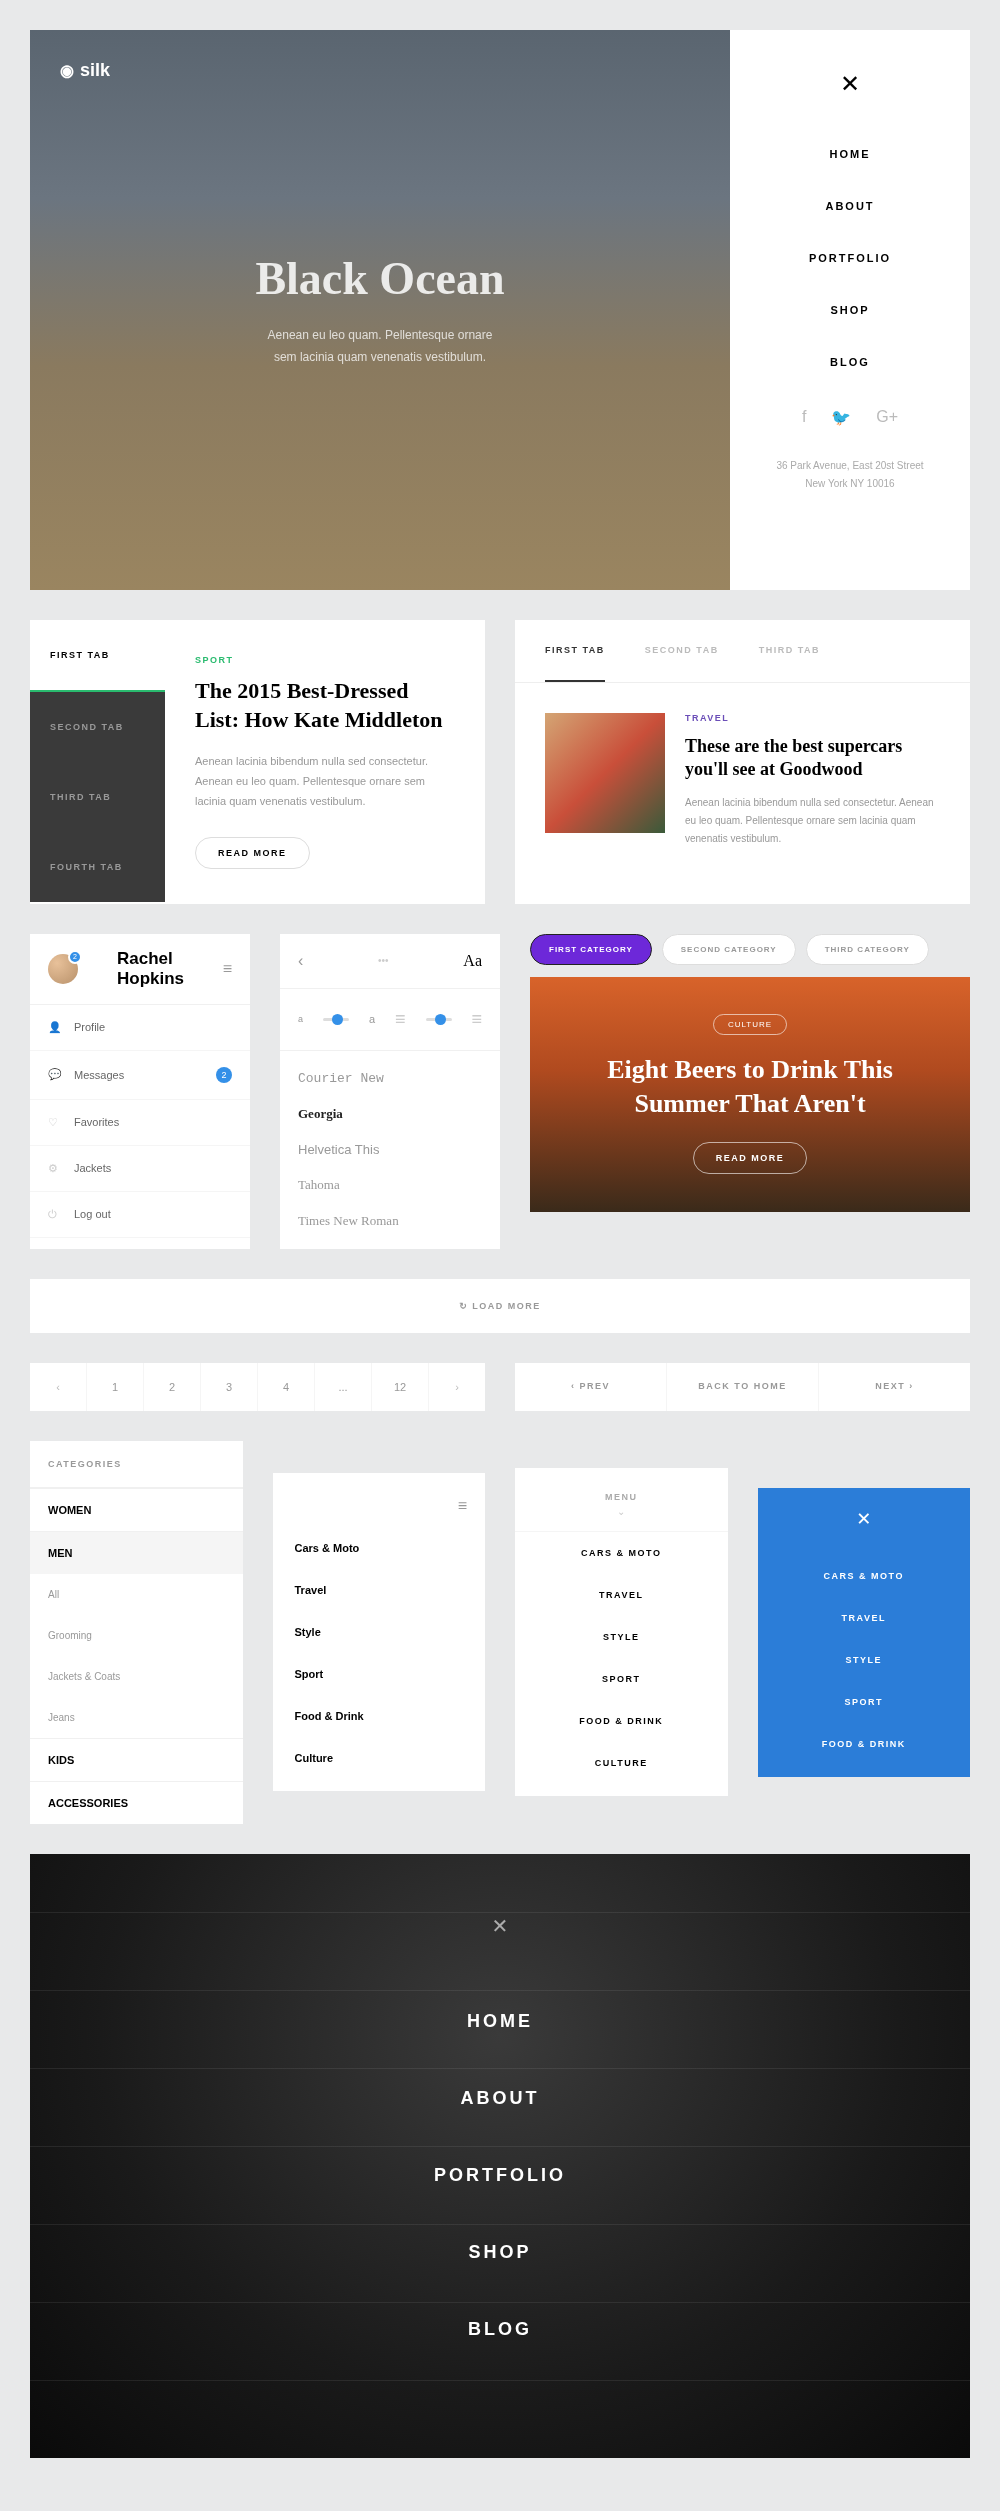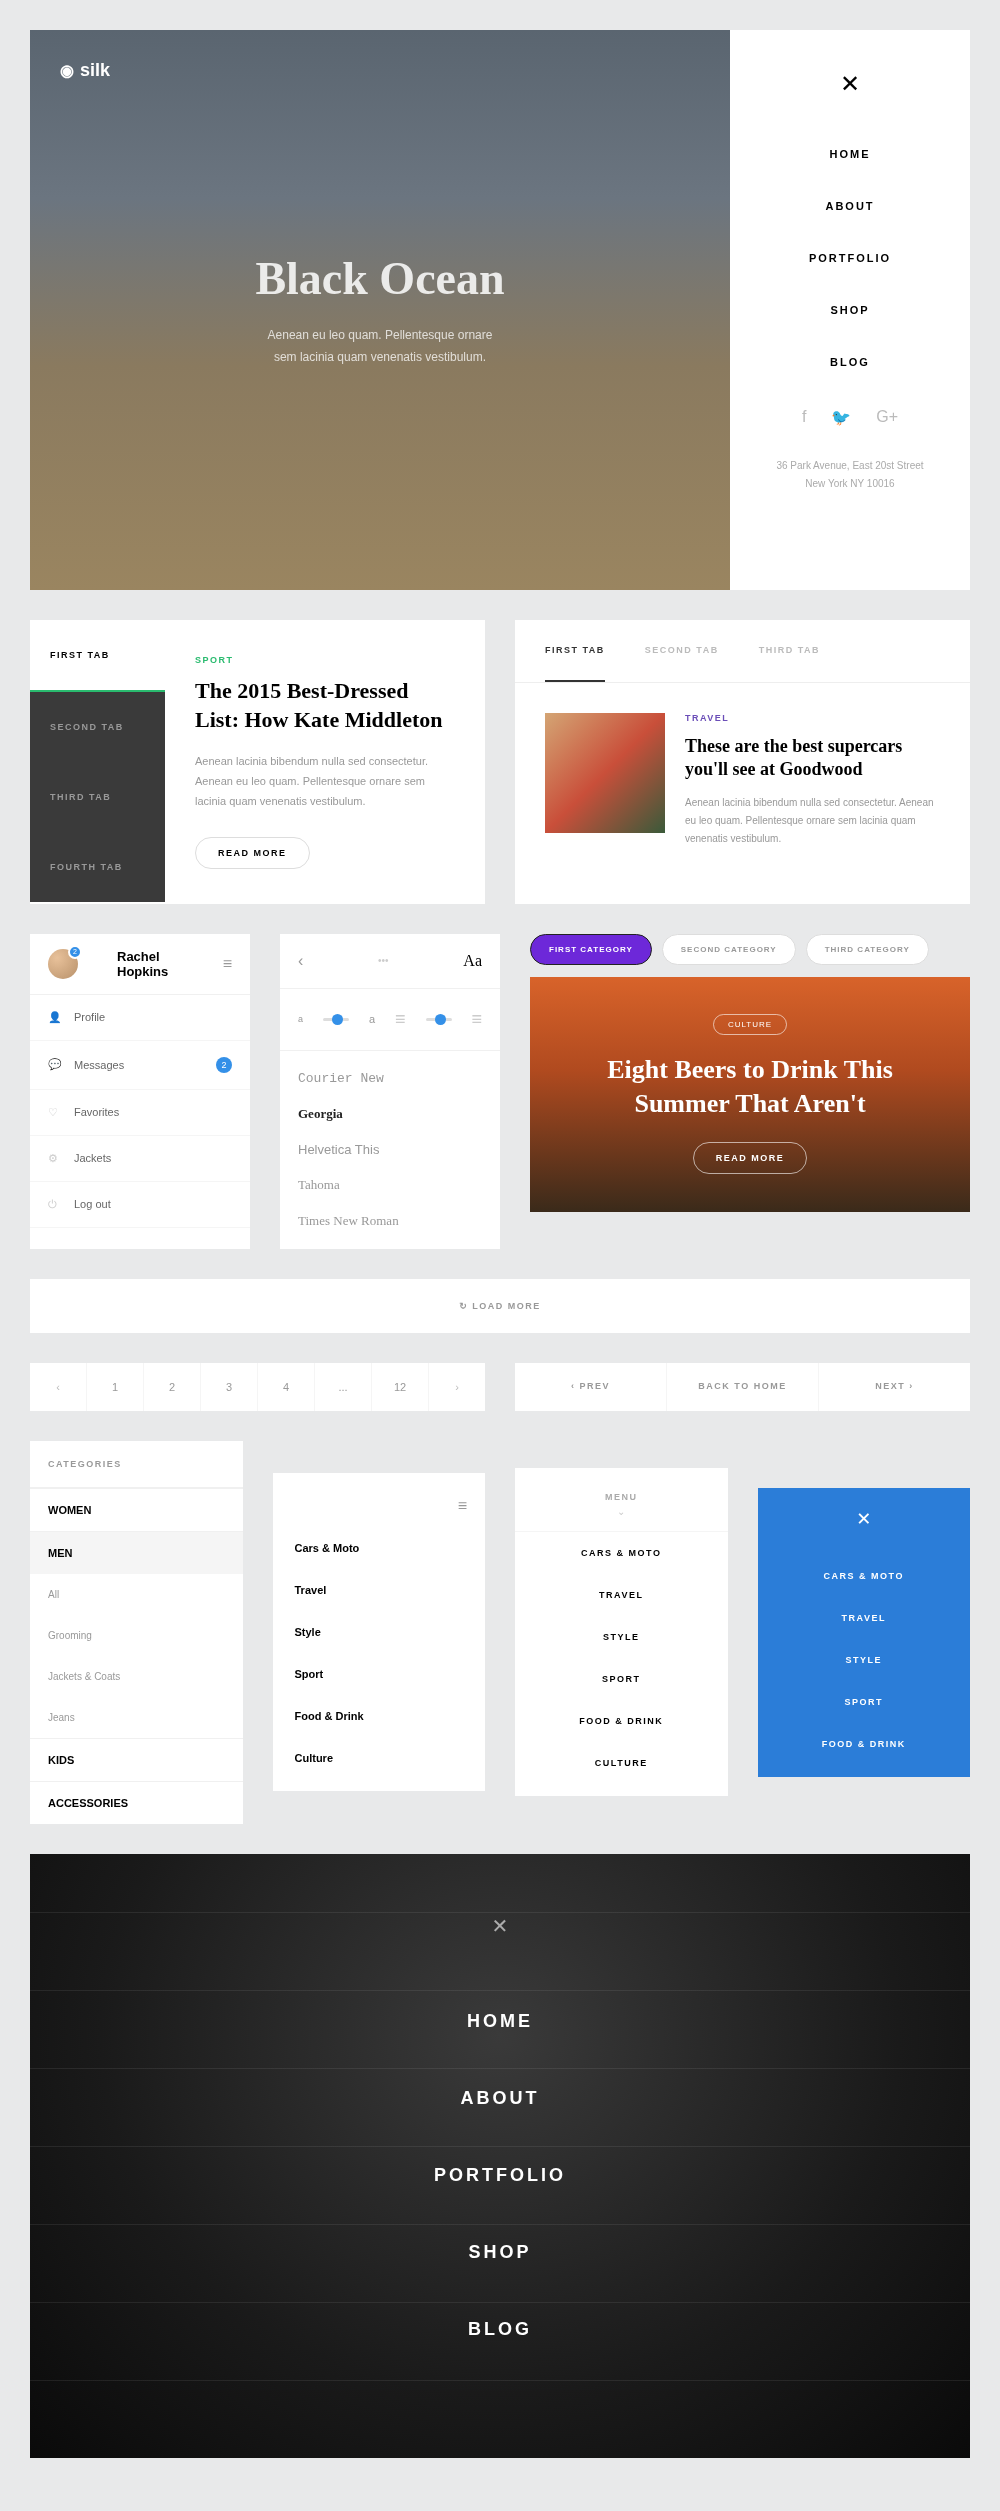--- a/index.html
+++ b/index.html
@@ -42,21 +42,21 @@
 .thumb { width: 120px; height: 120px; background: linear-gradient(135deg, #d4a574 0%, #c94f3a 50%, #3a5a3a 100%); flex-shrink: 0; }
 .article-title-sm { font-family: Georgia, serif; font-size: 18px; font-weight: 700; line-height: 1.3; margin-bottom: 12px; }
 .article-body-sm { font-size: 10px; color: #999; line-height: 1.8; }
 
 
 .row2 { display: flex; gap: 30px; margin-bottom: 30px; }
 .profile-panel { width: 220px; background: #fff; }
 .profile-head { padding: 15px 18px; display: flex; align-items: center; gap: 12px; border-bottom: 1px solid #f0f0f0; }
 .avatar { width: 30px; height: 30px; border-radius: 50%; background: radial-gradient(circle at 30% 30%, #e8c19a, #b8916a); position: relative; }
 .avatar-badge { position: absolute; top: -4px; right: -4px; width: 14px; height: 14px; background: #3490e8; border-radius: 50%; border: 2px solid #fff; font-size: 7px; color: #fff; text-align: center; line-height: 10px; }
-.profile-name { font-size: 13px; font-weight: 700; flex: 1; padding-left: 27px; }
+.profile-name { font-size: 17px; font-weight: 700; flex: 1; padding-left: 27px; }
 .menu-icon { font-size: 16px; color: #999; cursor: pointer; }
 .profile-list { list-style: none; }
 .profile-list li { padding: 16px 18px; font-size: 11px; color: #666; border-bottom: 1px solid #f5f5f5; display: flex; align-items: center; gap: 12px; cursor: pointer; }
 .profile-list li .picon { width: 14px; color: #ccc; }
 .badge { background: #3490e8; color: #fff; border-radius: 50%; width: 16px; height: 16px; font-size: 9px; text-align: center; line-height: 16px; margin-left: auto; }
 
 .font-panel { width: 220px; background: #fff; }
 .font-head { padding: 18px; border-bottom: 1px solid #f0f0f0; display: flex; align-items: center; justify-content: space-between; }
 .font-head .back { color: #999; cursor: pointer; }
 .font-head .aa { font-family: Georgia, serif; font-size: 16px; }

